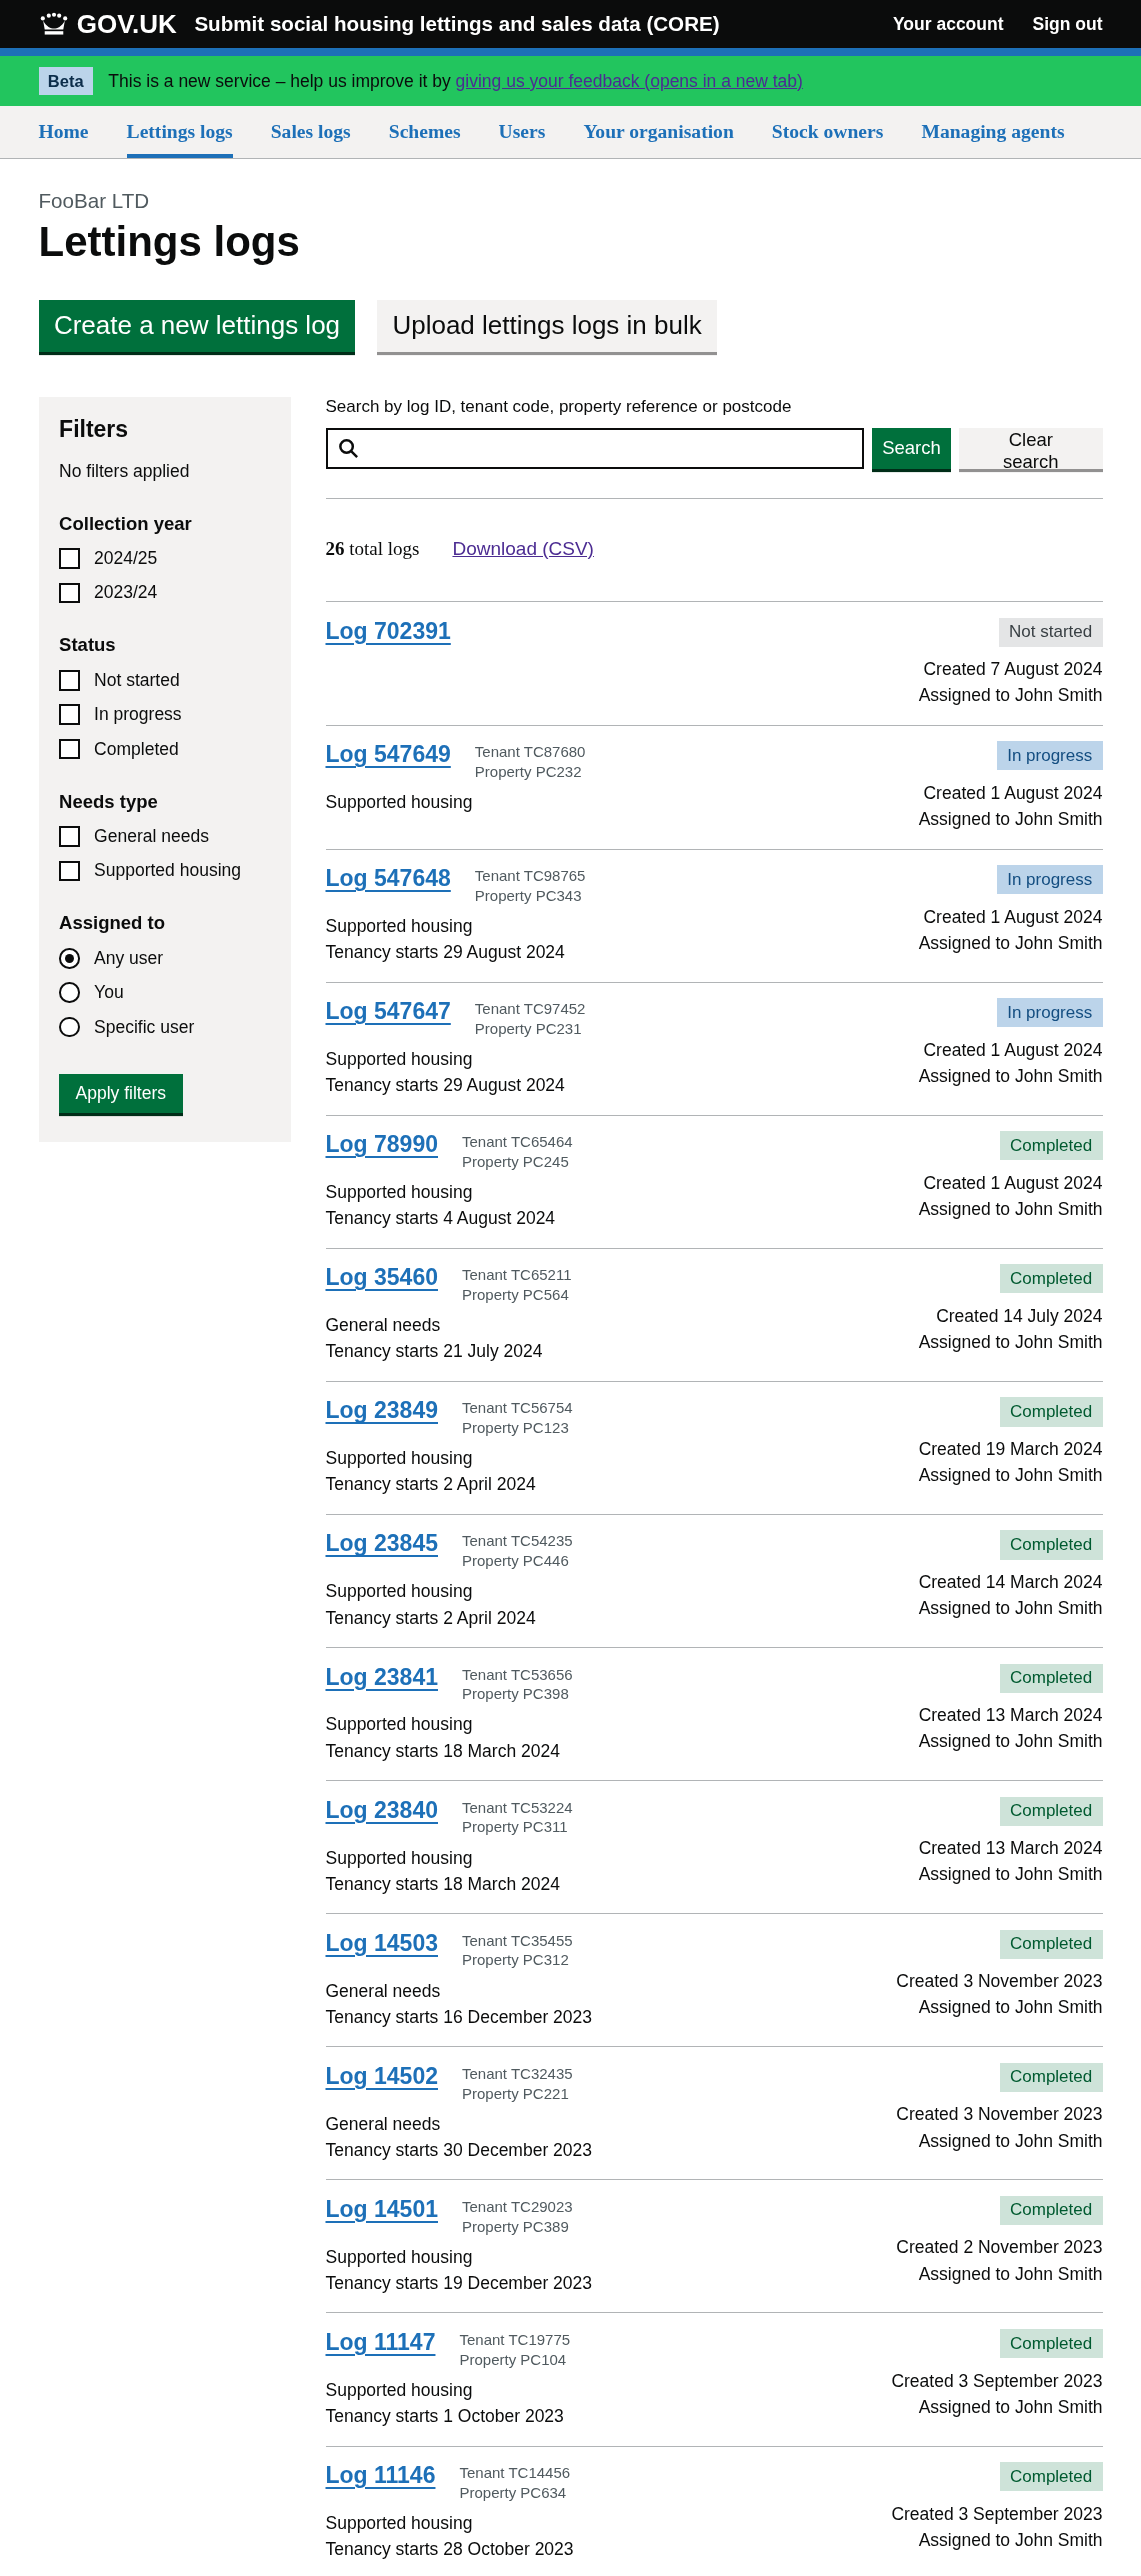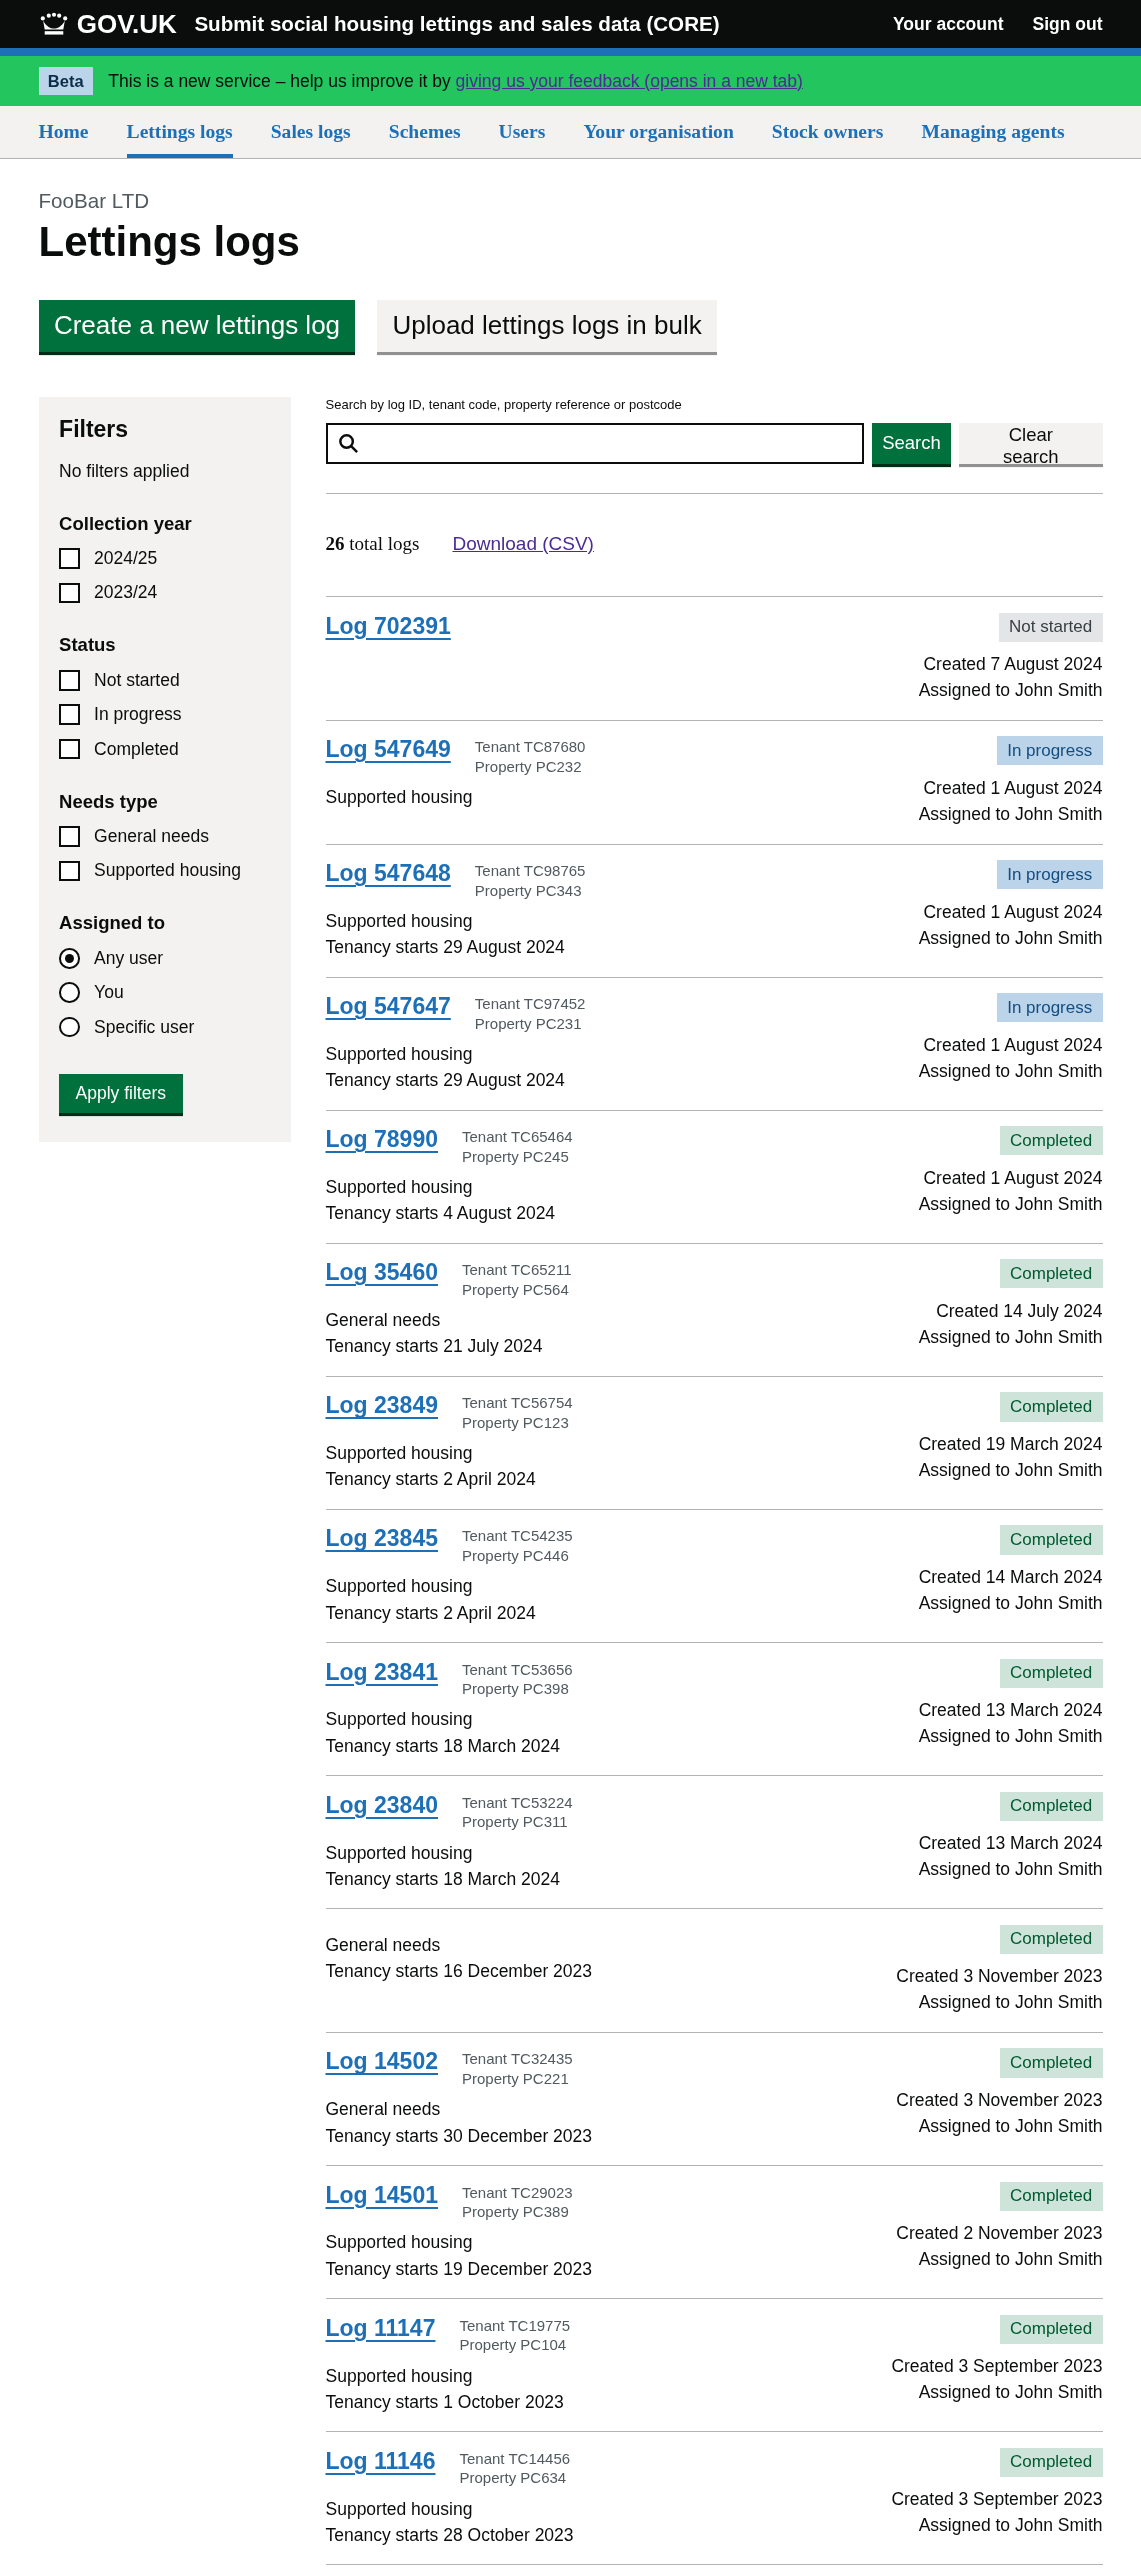--- a/index.html
+++ b/index.html
@@ -55,21 +55,21 @@
   .filter-group { margin-top: 31px; }
   .filter-legend { font-size: 18.5px; font-weight: 700; margin-bottom: 5.2px; }
   .check-row, .radio-row { display: flex; align-items: center; gap: 14.4px; margin-top: 13.4px; cursor: pointer; }
   .checkbox { width: 20.6px; height: 20.6px; background: #fff; border: 2.1px solid #0b0c0c; flex: 0 0 auto; }
   .radio { width: 20.6px; height: 20.6px; background: #fff; border: 2.1px solid #0b0c0c; border-radius: 50%; flex: 0 0 auto; position: relative; }
   .radio.checked::after { content: ""; position: absolute; left: 3.6px; top: 3.6px; width: 9.3px; height: 9.3px; border-radius: 50%; background: #0b0c0c; }
   .opt-label { font-size: 17.5px; }
   .apply-btn { margin-top: 36px; font-size: 17.5px; padding: 8.2px 15.5px; }
 
   
-  .search-label { font-size: 13px; display: block; margin-bottom: 11.3px; }
+  .search-label { font-size: 17px; display: block; margin-bottom: 11.3px; }
   .search-row { display: flex; }
   .search-box { width: 552px; height: 41px; border: 2.1px solid #0b0c0c; background: #fff; display: flex; align-items: center; padding: 0 8.2px 0 9.3px; }
   .search-box input { border: none; outline: none; flex: 1; font-size: 18.5px; font-family: inherit; margin-left: 7.2px; min-width: 0; }
   .btn-search { margin-left: 8.2px; height: 41px; width: 81px; font-size: 18.5px; padding: 0; }
   .btn-clear { margin-left: 8.2px; height: 41px; font-size: 18.5px; padding: 0 19.6px; }
   .section-divider { border: none; border-top: 1px solid #b1b4b6; margin: 29px 0 0; }
   .count-row { display: flex; align-items: baseline; gap: 33px; padding: 20.6px 0 21.6px; }
   .count-text { font-size: 19px; font-family: Liberation Serif, serif; }
   .count-text strong { font-weight: 700; }
   .download-link { font-size: 19px; color: #4c2c92; }
@@ -465,20 +465,27 @@
             </div>
             <div class="log-right">
               <span class="tag tag--green">Completed</span>
               <p class="log-created">Created 13 March 2024</p>
               <p class="log-assigned">Assigned to John Smith</p>
             </div>
           </article>
 
           <article class="log-item">
             <div class="log-left">
+              <div class="log-head">
+                <a class="log-link">Log 14503</a>
+                <div class="log-meta">
+                  <div>Tenant TC35455</div>
+                  <div>Property PC312</div>
+                </div>
+              </div>
               <p class="log-needs">General needs</p>
               <p class="log-tenancy">Tenancy starts 16 December 2023</p>
             </div>
             <div class="log-right">
               <span class="tag tag--green">Completed</span>
               <p class="log-created">Created 3 November 2023</p>
               <p class="log-assigned">Assigned to John Smith</p>
             </div>
           </article>
 

